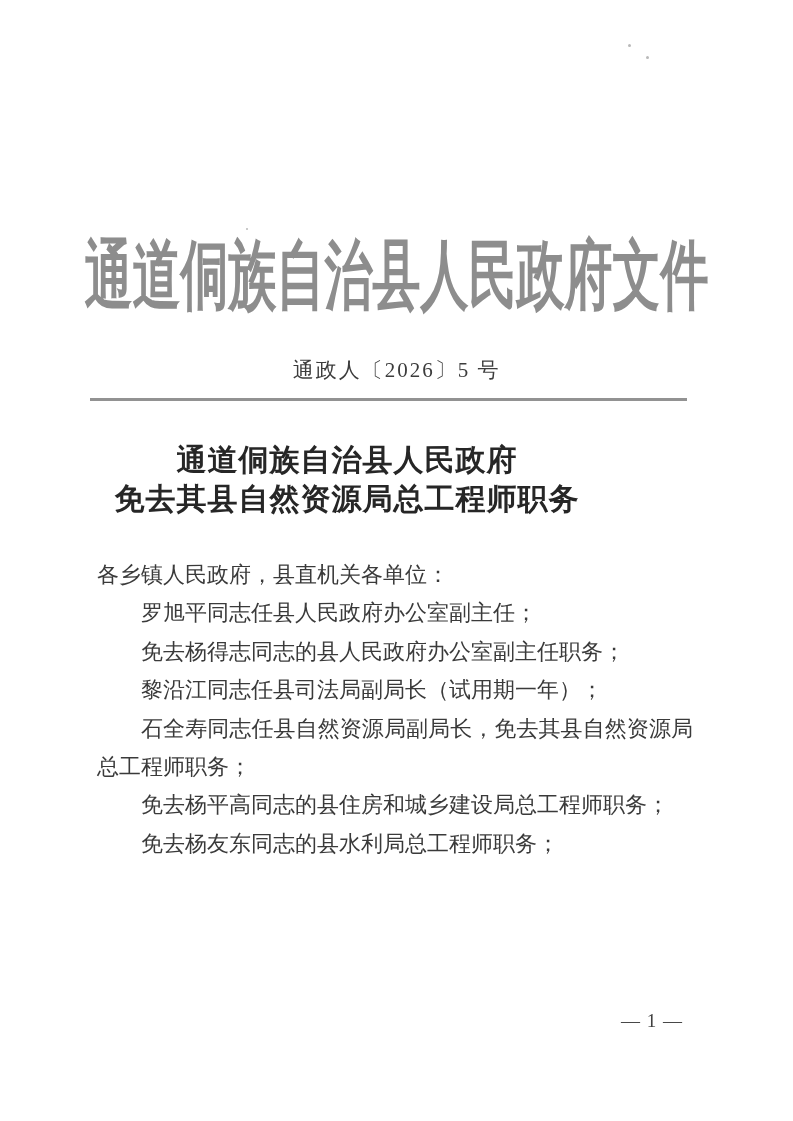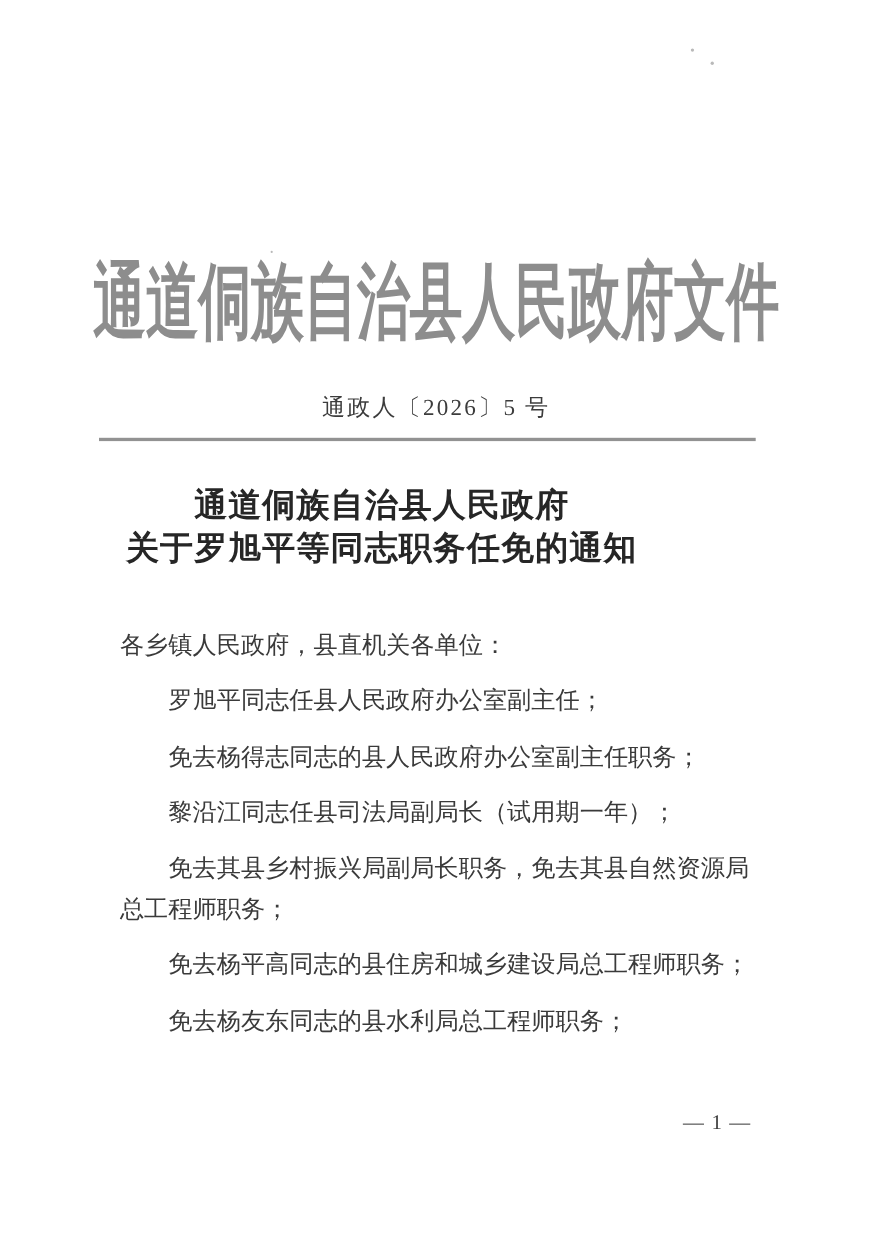--- a/index.html
+++ b/index.html
@@ -70,21 +70,21 @@
     position: absolute;
     top: 556px;
     left: 97px;
     width: 596px;
     font-size: 22px;
     line-height: 38.4px;
     color: #3a3a3a;
     text-align: justify;
     text-justify: inter-ideograph;
   }
-  .para { margin: 12px; }
+  .para { margin: 0; }
   .para-indent { text-indent: 2em; }
   
   .page-number {
     position: absolute;
     top: 1010px;
     right: 110px;
     font-size: 19px;
     letter-spacing: 1px;
     color: #3f3f3f;
   }
@@ -110,28 +110,28 @@
   <span class="speck speck-3"></span>
 
   <div class="big-title">通道侗族自治县人民政府文件</div>
 
   <div class="doc-number">通政人〔2026〕5 号</div>
 
   <div class="header-rule"></div>
 
   <div class="subject">
     <div>通道侗族自治县人民政府</div>
-    <div>关于罗旭平等同志职务任免的通知</div>
+    <div>免去其县自然资源局总工程师职务</div>
   </div>
 
   <div class="body-text">
       <div class="para">各乡镇人民政府，县直机关各单位：</div>
       <div class="para para-indent">罗旭平同志任县人民政府办公室副主任；</div>
       <div class="para para-indent">免去杨得志同志的县人民政府办公室副主任职务；</div>
       <div class="para para-indent">黎沿江同志任县司法局副局长（试用期一年）；</div>
-      <div class="para para-indent">免去其县乡村振兴局副局长职务，免去其县自然资源局总工程师职务；</div>
+      <div class="para para-indent">石全寿同志任县自然资源局副局长，免去其县自然资源局总工程师职务；</div>
       <div class="para para-indent">免去杨平高同志的县住房和城乡建设局总工程师职务；</div>
       <div class="para para-indent">免去杨友东同志的县水利局总工程师职务；</div>
     </div>
 
   <div class="page-number">— 1 —</div>
 
 </div>
 
 </body></html>

